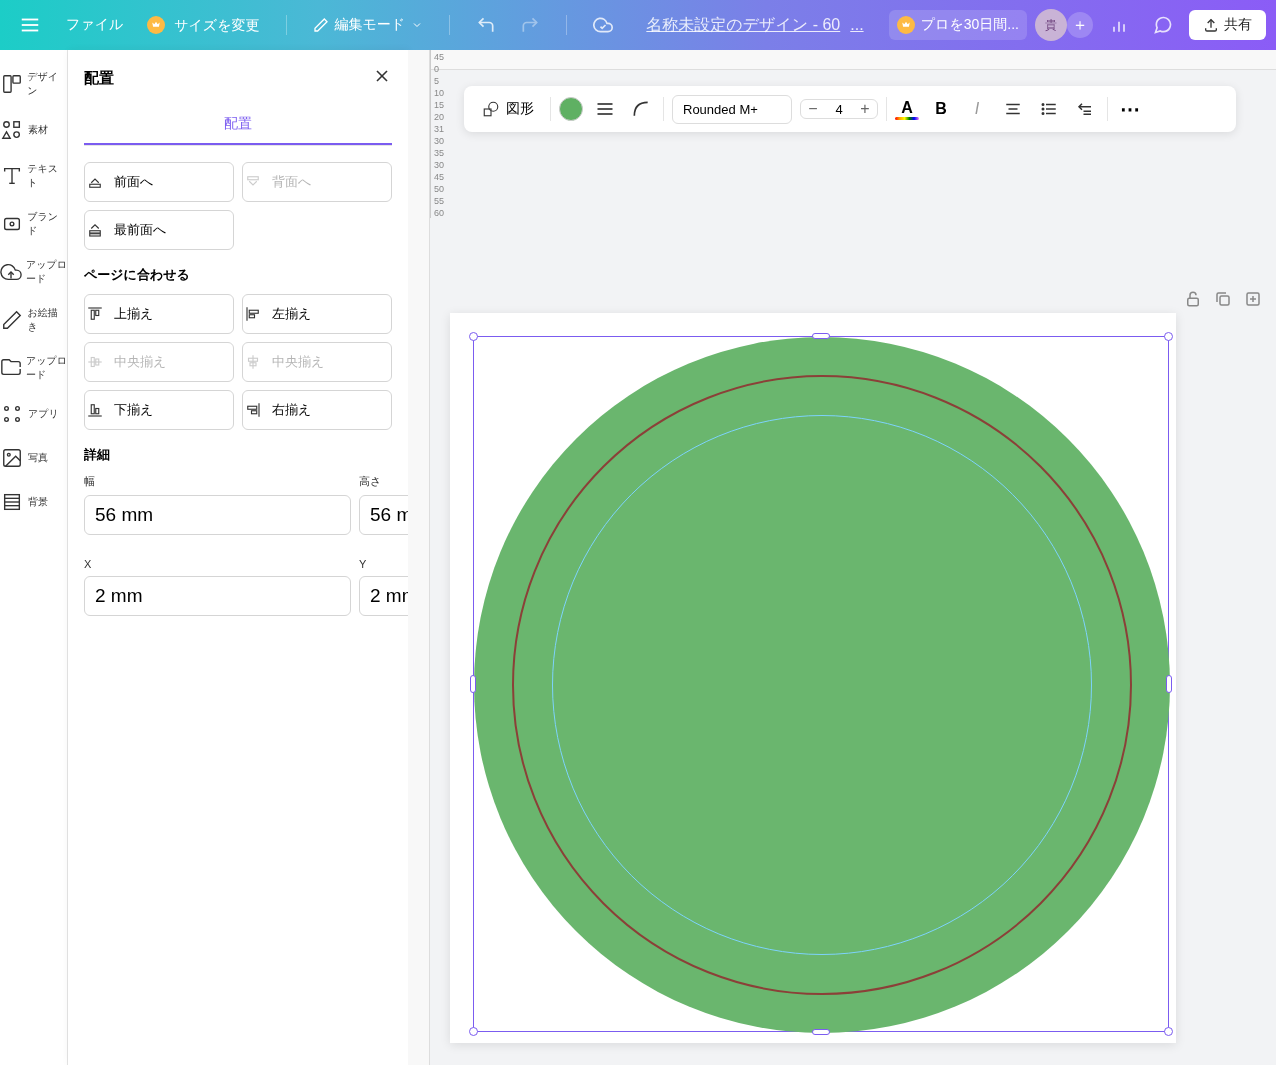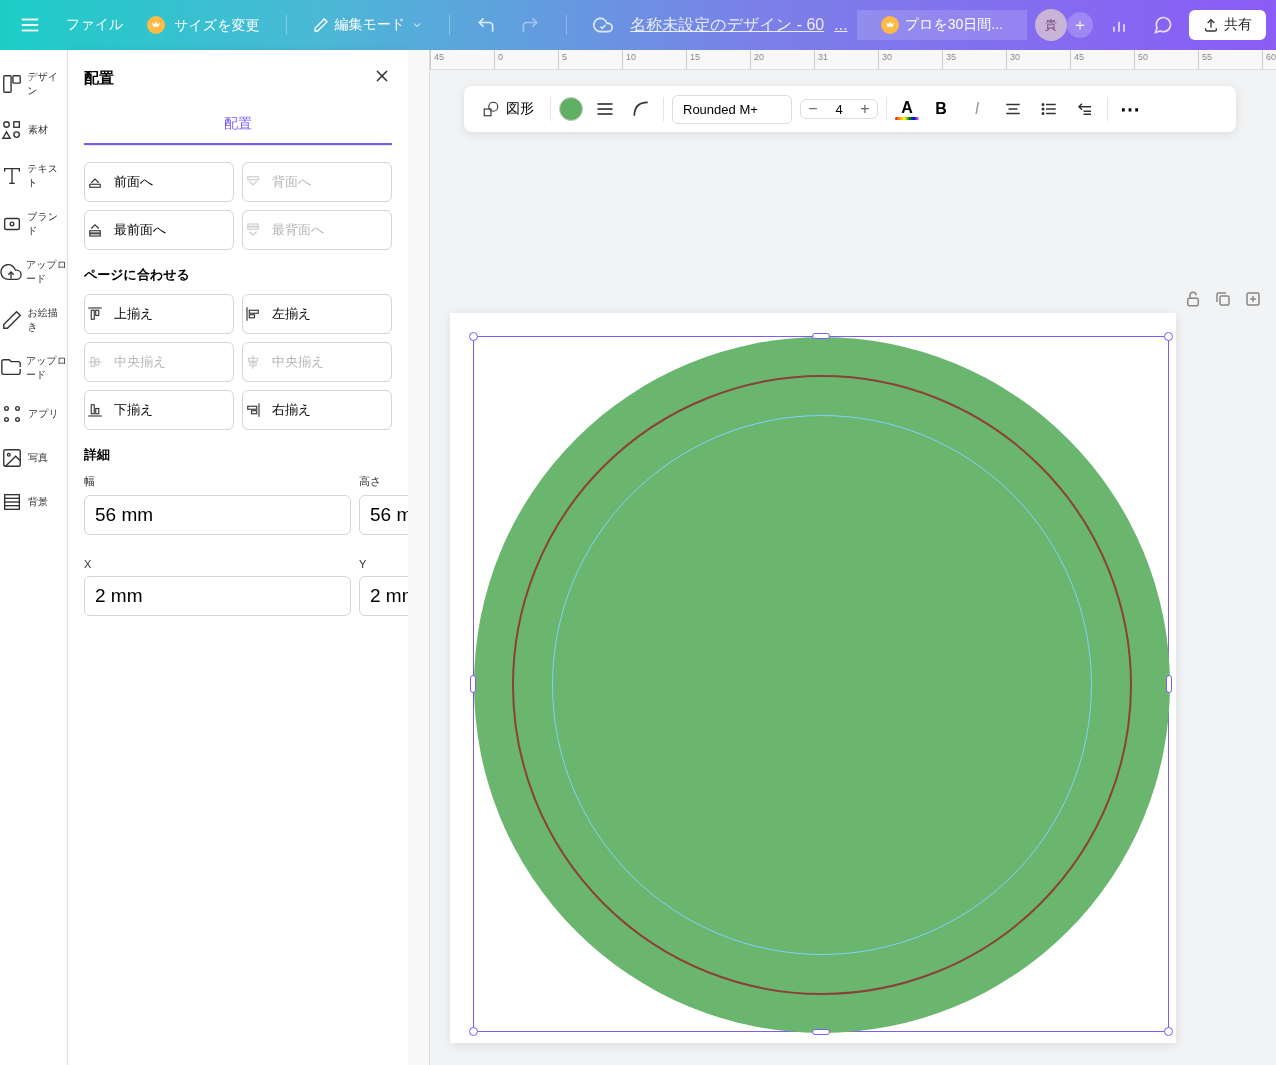--- a/index.html
+++ b/index.html
@@ -7,21 +7,21 @@
 
     
     .header { height: 50px; background: linear-gradient(90deg, #1ccdc7 0%, #4bb8d6 25%, #7b7fe8 60%, #8b5cf6 100%); display: flex; align-items: center; padding: 0 10px; color: #fff; gap: 8px; }
     .menu-btn { width: 40px; height: 40px; display: flex; align-items: center; justify-content: center; cursor: pointer; }
     .menu-btn svg, .header-icon svg { stroke: #fff; }
     .header-text { font-size: 14px; padding: 0 8px; cursor: pointer; }
     .crown-badge { width: 18px; height: 18px; background: #fdba44; border-radius: 50%; display: inline-flex; align-items: center; justify-content: center; margin-right: 5px; }
     .header-sep { width: 1px; height: 20px; background: rgba(255,255,255,0.3); margin: 0 10px; }
     .header-center { flex: 1; display: flex; align-items: center; justify-content: center; gap: 10px; color: rgba(255,255,255,0.85); text-decoration: underline; }
     .hdr-icon-btn { width: 36px; height: 36px; display: flex; align-items: center; justify-content: center; cursor: pointer; opacity: 0.8; }
-    .pro-btn { background: rgba(255,255,255,0.15); border-radius: 0; padding: 6px 24px; display: flex; align-items: center; font-size: 14px; }
+    .pro-btn { background: rgba(255,255,255,0.15); border-radius: 6px; padding: 6px 8px; display: flex; align-items: center; font-size: 14px; }
     .avatar { width: 32px; height: 32px; border-radius: 50%; background: #c9b3d6; display: flex; align-items: center; justify-content: center; font-size: 12px; color: #6b3f7a; }
     .plus-badge { width: 26px; height: 26px; border-radius: 50%; background: rgba(255,255,255,0.2); display: flex; align-items: center; justify-content: center; font-size: 16px; margin-left: -8px; }
     .share-btn { background: #fff; color: #1f1f1f; border-radius: 6px; padding: 6px 14px; display: flex; align-items: center; gap: 5px; font-size: 14px; font-weight: 500; }
 
     
     .main { display: flex; height: calc(100% - 50px); }
 
     
     .rail { width: 68px; background: #fff; border-right: 1px solid #e5e5e5; display: flex; flex-direction: column; padding-top: 10px; }
     .rail-item { display: flex; align-items: center; padding: 10px 0; cursor: pointer; gap: 4px; }
@@ -41,21 +41,21 @@
     .pbtn.disabled { color: #b5b5b5; cursor: default; }
     .pbtn.locked { background: #ede9fe; border-color: #c4b5fd; justify-content: center; }
     .section-title { font-size: 13px; font-weight: 600; margin: 16px 0 10px; }
     .detail-row { display: grid; grid-template-columns: 1fr 1fr 1fr; gap: 8px; margin-bottom: 10px; }
     .detail-col { display: flex; flex-direction: column; gap: 6px; }
     .detail-label { font-size: 11px; color: #333; }
     .detail-input { border: 1px solid #d5d5d5; border-radius: 6px; padding: 8px 10px; font-size: 19px; }
 
     
     .canvas-area { flex: 1; background: #f2f3f5; position: relative; overflow: hidden; }
-    .ruler-h { position: absolute; top: 0; left: 22px; right: 0; height: 20px; background: #f8f8f8; border-bottom: 1px solid #ddd; display: flex; font-size: 9px; color: #888; }
+    .ruler-h { position: absolute; top: 0; left: 22px; right: 0; height: 20px; background: #f8f8f8; border-bottom: 1px solid #ddd; display: flex; font-size: 9px; color: #888; flex-direction: column; }
     .tick { width: 64px; border-left: 1px solid #ccc; padding-left: 3px; padding-top: 2px; flex-shrink: 0; }
     .ruler-v { position: absolute; top: 0; left: 0; width: 22px; bottom: 0; background: #f8f8f8; border-right: 1px solid #ddd; }
 
     
     .ctx-bar { position: absolute; top: 36px; left: 56px; right: 40px; height: 46px; background: #fff; border-radius: 8px; box-shadow: 0 2px 10px rgba(0,0,0,0.1); display: flex; align-items: center; padding: 0 10px; gap: 8px; }
     .shape-btn { display: flex; align-items: center; gap: 6px; padding: 4px 8px; cursor: pointer; font-size: 14px; }
     .color-swatch { width: 24px; height: 24px; border-radius: 50%; background: #5fb063; border: 1px solid #ccc; }
     .ctx-icon { width: 28px; height: 28px; display: flex; align-items: center; justify-content: center; cursor: pointer; }
     .font-select { border: 1px solid #ddd; border-radius: 6px; padding: 6px 10px; font-size: 13px; min-width: 120px; }
     .num-input { border: 1px solid #ddd; border-radius: 6px; display: flex; align-items: center; }
@@ -299,28 +299,20 @@
         <span>背面へ</span>
       </div>
       <div class="pbtn">
         <svg width="18" height="18" viewBox="0 0 24 24" fill="none" stroke="#333" stroke-width="1.5">
             <polyline points="7 10 12 5 17 10"></polyline>
             <rect x="5" y="13" width="14" height="3"></rect>
             <rect x="5" y="17" width="14" height="3"></rect>
           </svg>
         <span>最前面へ</span>
       </div>
-      <div class="pbtn disabled">
-        <svg width="18" height="18" viewBox="0 0 24 24" fill="none" stroke="#ccc" stroke-width="1.5">
-            <polyline points="7 14 12 19 17 14"></polyline>
-            <rect x="5" y="4" width="14" height="3"></rect>
-            <rect x="5" y="8" width="14" height="3"></rect>
-          </svg>
-        <span>最背面へ</span>
-      </div>
     </div>
 
     <div class="section-title">ページに合わせる</div>
     <div class="btn-group">
       <div class="pbtn">
         <svg width="18" height="18" viewBox="0 0 24 24" fill="none" stroke="#333" stroke-width="1.5">
             <line x1="3" y1="4" x2="21" y2="4"></line>
             <rect x="7" y="7" width="4" height="12"></rect>
             <rect x="13" y="7" width="4" height="7"></rect>
           </svg>

